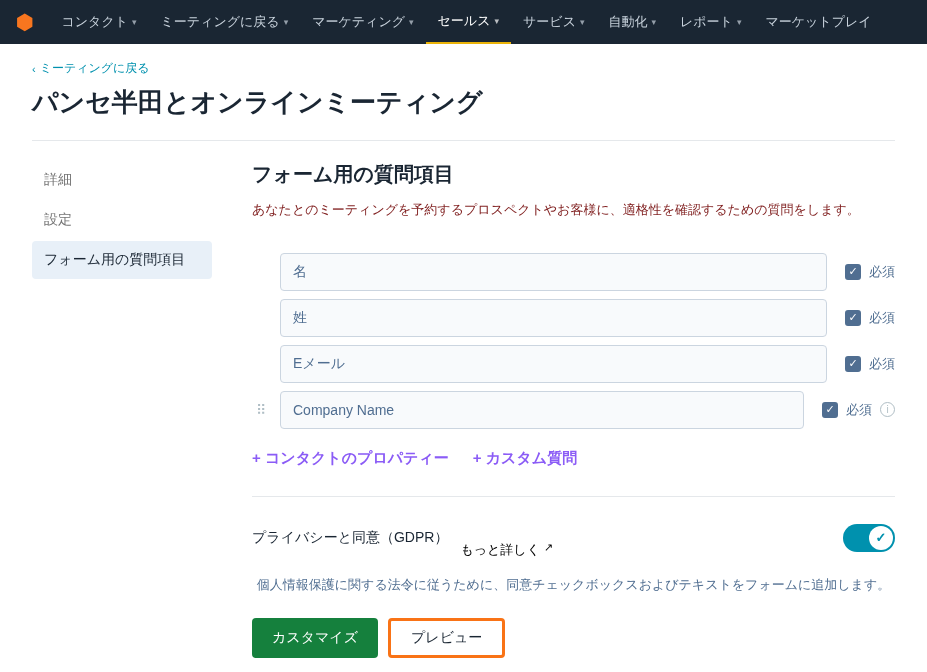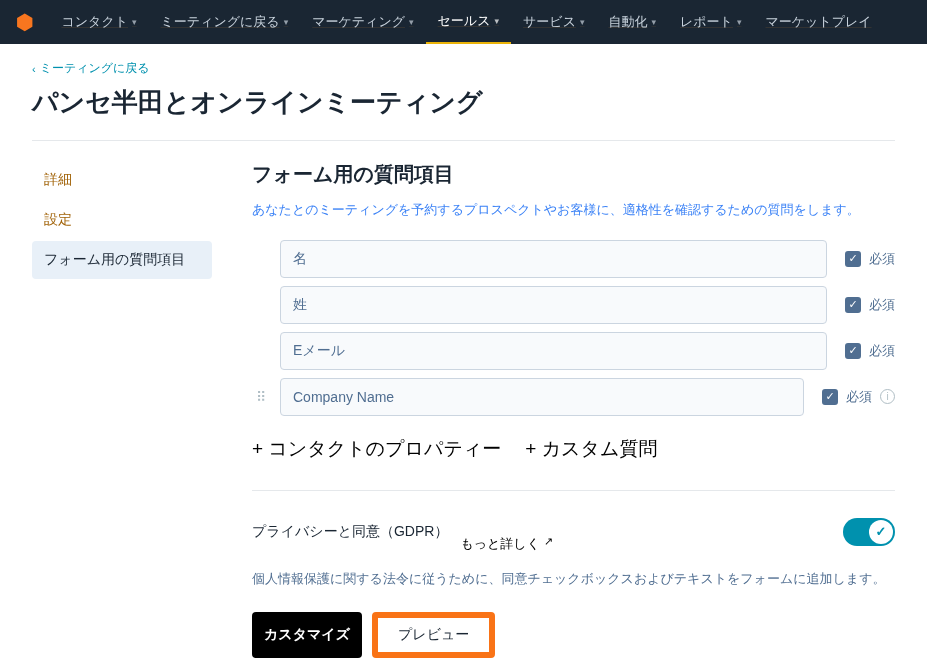--- a/index.html
+++ b/index.html
@@ -19,21 +19,20 @@
       font-size: 20px;
       margin-right: 16px;
       font-weight: bold;
       flex-shrink: 0;
     }
     .nav-items {
       display: flex;
       align-items: center;
       gap: 0;
       list-style: none;
-      text-decoration: underline;
     }
     .nav-item {
       color: #c8d2dc;
       padding: 0 12px;
       height: 44px;
       display: flex;
       align-items: center;
       gap: 4px;
       cursor: pointer;
       font-size: 13px;
@@ -80,21 +79,21 @@
       gap: 0;
     }
 
     
     .sidebar {
       width: 180px;
       flex-shrink: 0;
     }
     .sidebar-item {
       padding: 10px 12px;
-      color: #a16207;
+      color: #737373;
       cursor: pointer;
       font-size: 14px;
       border-radius: 4px;
       margin-bottom: 2px;
     }
     .sidebar-item.active {
       background: #e8f0f8;
       color: #1a2633;
       font-weight: 500;
     }
@@ -107,22 +106,22 @@
 
     .section-title {
       font-size: 20px;
       font-weight: 600;
       color: #1a2633;
       margin-bottom: 12px;
     }
 
     .section-desc {
       font-size: 13px;
-      color: #3b82f6;
-      margin-bottom: 20px;
+      color: #7f1d1d;
+      margin-bottom: 33px;
       line-height: 1.5;
     }
 
     
     .form-fields {
       display: flex;
       flex-direction: column;
       gap: 8px;
       margin-bottom: 20px;
     }
@@ -199,26 +198,27 @@
       cursor: pointer;
     }
 
     
     .add-links {
       display: flex;
       gap: 24px;
       margin-bottom: 28px;
     }
     .add-link {
-      color: #000000;
-      font-size: 19px;
+      color: #8b5cf6;
+      font-size: 15px;
       cursor: pointer;
       display: flex;
       align-items: center;
       gap: 4px;
+      font-weight: bold;
     }
 
     
     .section-divider {
       border: none;
       border-top: 1px solid #e5e8eb;
       margin-bottom: 20px;
     }
 
     
@@ -274,41 +274,42 @@
     }
     .toggle-check {
       color: #0091ae;
       font-size: 13px;
       font-weight: bold;
     }
     .privacy-desc {
       font-size: 13px;
       color: #506e91;
       line-height: 1.5;
+      text-align: center;
     }
 
     
     .action-buttons {
       display: flex;
       gap: 10px;
     }
     .btn-primary {
-      background: #000000;
+      background: #15803d;
       color: #fff;
       border: none;
-      padding: 8px 12px;
+      padding: 8px 20px;
       border-radius: 4px;
       font-size: 14px;
       cursor: pointer;
-      font-weight: 700;
+      font-weight: 400;
     }
     .btn-secondary {
       background: #fff;
       color: #1a2633;
-      border: 6px solid #f97316;
+      border: 3px solid #f97316;
       padding: 8px 20px;
       border-radius: 4px;
       font-size: 14px;
       cursor: pointer;
       font-weight: 500;
     }
   </style>
 </head>
 <body>
 

